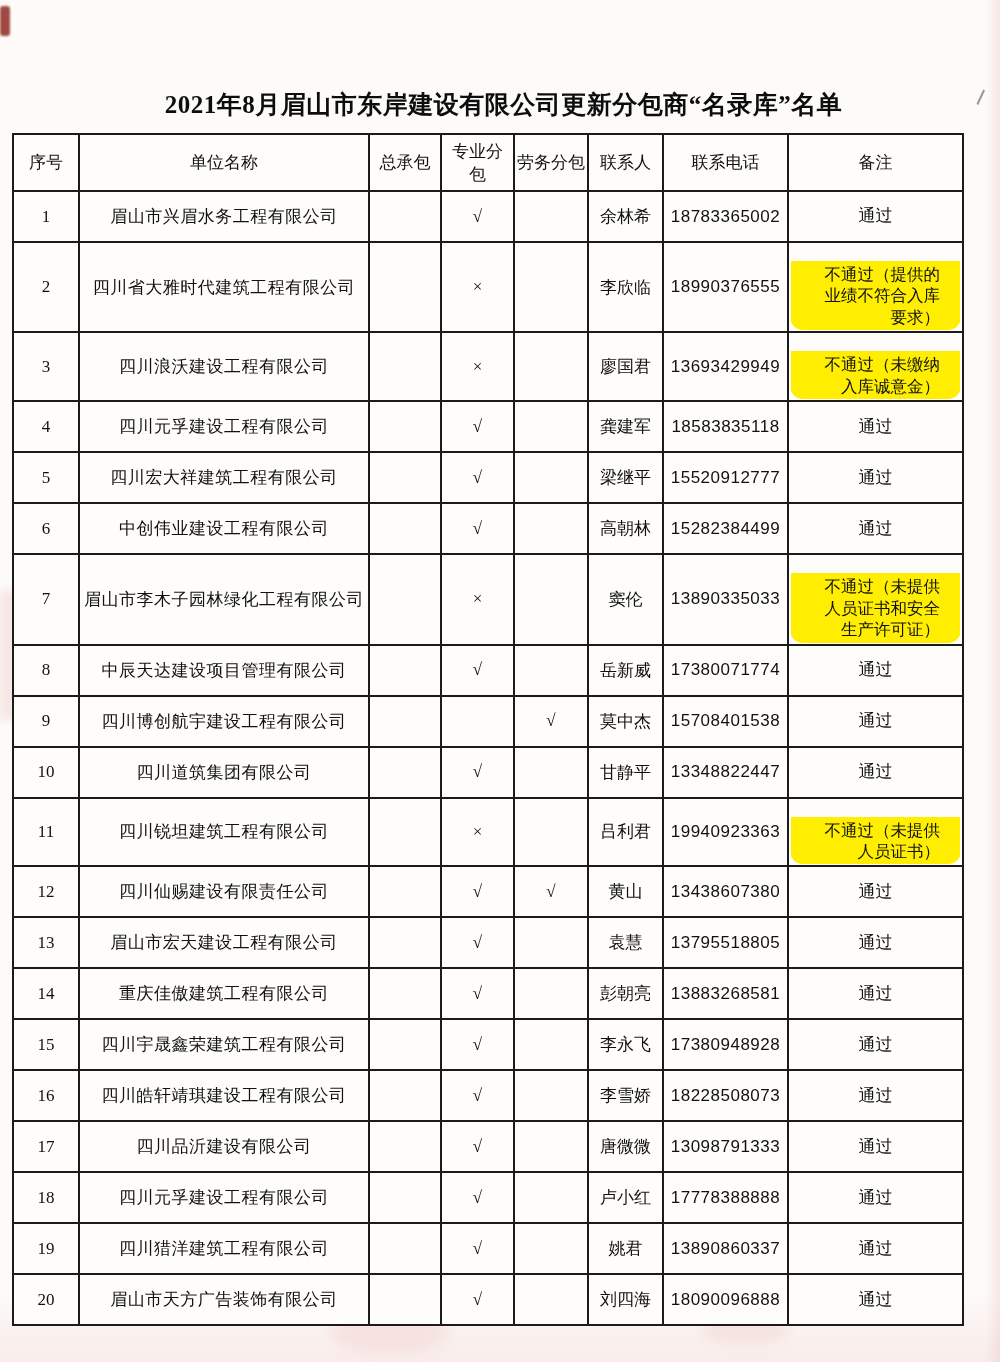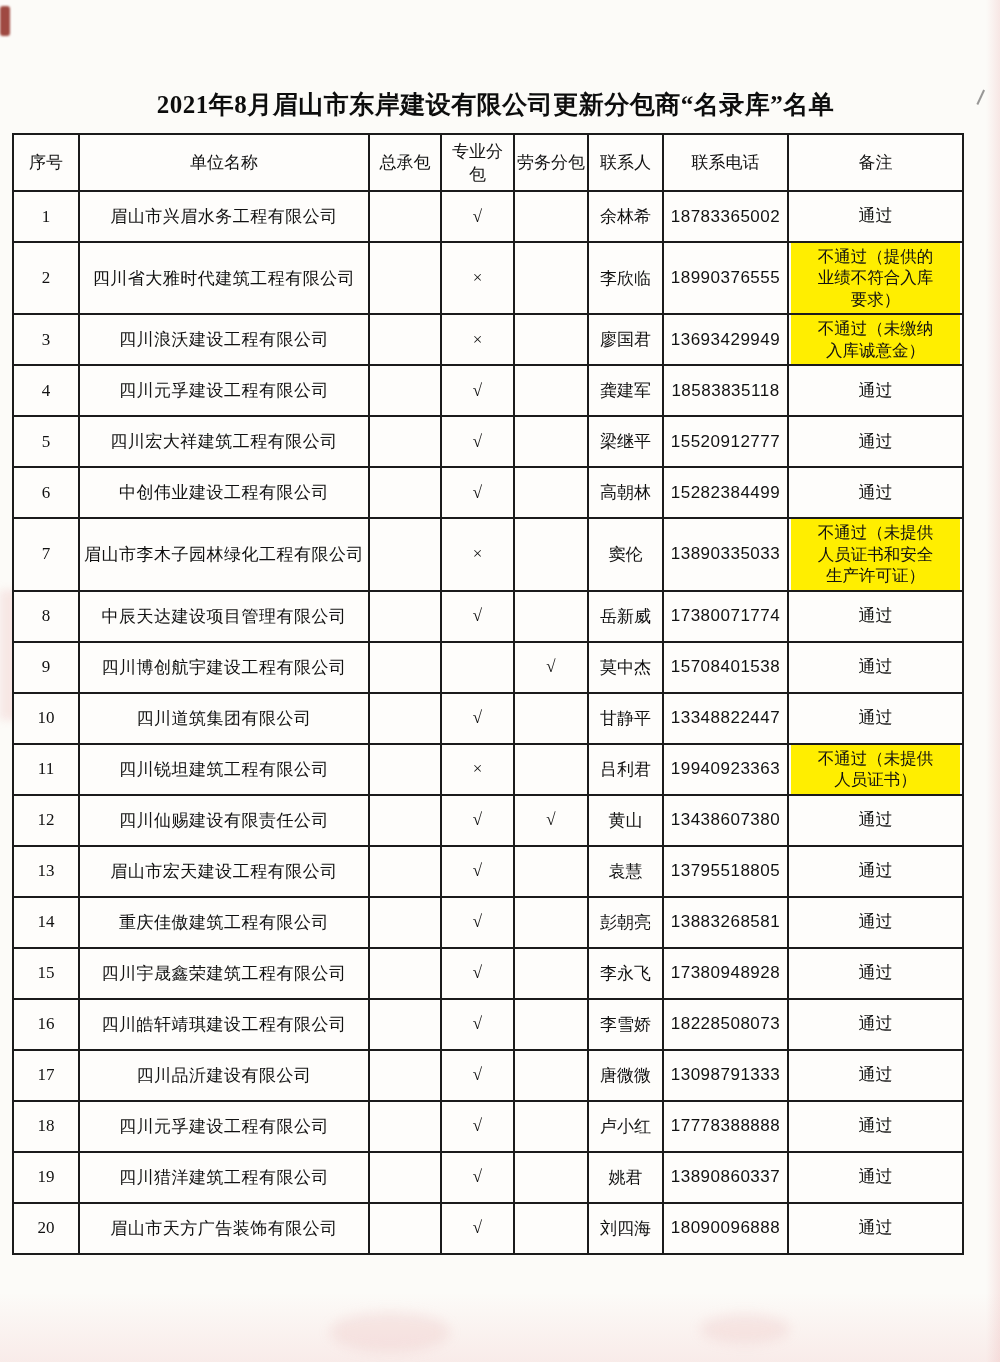--- a/index.html
+++ b/index.html
@@ -13,47 +13,48 @@
   
   .artifact{position:absolute;pointer-events:none;}
   .corner-ink{left:0px;top:6px;width:10px;height:30px;background:#8f2b23;border-radius:3px;filter:blur(1px);opacity:.85;}
   .right-tint{right:0;top:0;width:14px;height:100%;background:linear-gradient(to left,rgba(233,170,170,.25),rgba(233,170,170,0));}
   .bottom-tint{left:0;bottom:0;width:100%;height:70px;background:linear-gradient(to top,rgba(236,180,180,.22),rgba(236,180,180,0));}
   .blob{background:rgba(230,160,160,.18);border-radius:50%;filter:blur(6px);}
   .tick-mark{right:18px;top:88px;width:6px;height:16px;border-right:2px solid #555;transform:rotate(25deg);opacity:.6;}
   .pink-left{left:0;top:590px;width:26px;height:130px;background:rgba(236,170,170,.25);filter:blur(4px);}
 
   .title{
-    position:absolute;left:8px;top:88px;width:975px;
+    position:absolute;left:16px;top:88px;width:975px;
     text-align:center;font-size:25px;font-weight:bold;
     letter-spacing:.5px;margin:0;color:#0d0d0d;
   }
 
   table.doc{
     position:absolute;left:12px;top:133px;width:950px;
     border-collapse:collapse;table-layout:fixed;
     background:#fefdfb;
   }
   table.doc th,table.doc td{
     border:2px solid #1b1b1b;
     text-align:center;vertical-align:middle;
     padding:0 2px;overflow:hidden;
   }
   table.doc th{height:55px;font-size:17px;font-weight:normal;}
   table.doc td{height:49px;font-size:17px;}
   td.cell-no{font-size:16px;}
   td.cell-company{font-size:17px;letter-spacing:.5px;margin-top:8px;}
   td.cell-mark{font-size:16px;}
   td.cell-phone{font-family:"Liberation Sans","DejaVu Sans",sans-serif;font-size:18px;letter-spacing:.5px;margin-top:23px;}
-  td.cell-remark{font-size:16px;padding:0;}
+  td.cell-remark{font-size:16px;padding:0;border-radius:15px;}
   td.cell-remark .inner{padding:2px 4px;line-height:1.3;}
   td.cell-remark.hl .inner{
     background:var(--hl,#ffee00);
-    text-align:center;font-size:16.5px;font-weight:500;
+    text-align:right;font-size:16.5px;font-weight:500;
     padding:3px 20px;
+    margin-top:18px;
   }
 </style>
 </head>
 <body>
 
 <div class="sheet">
 
   <div class="artifact corner-ink"></div>
   <div class="artifact right-tint"></div>
   <div class="artifact bottom-tint"></div>

